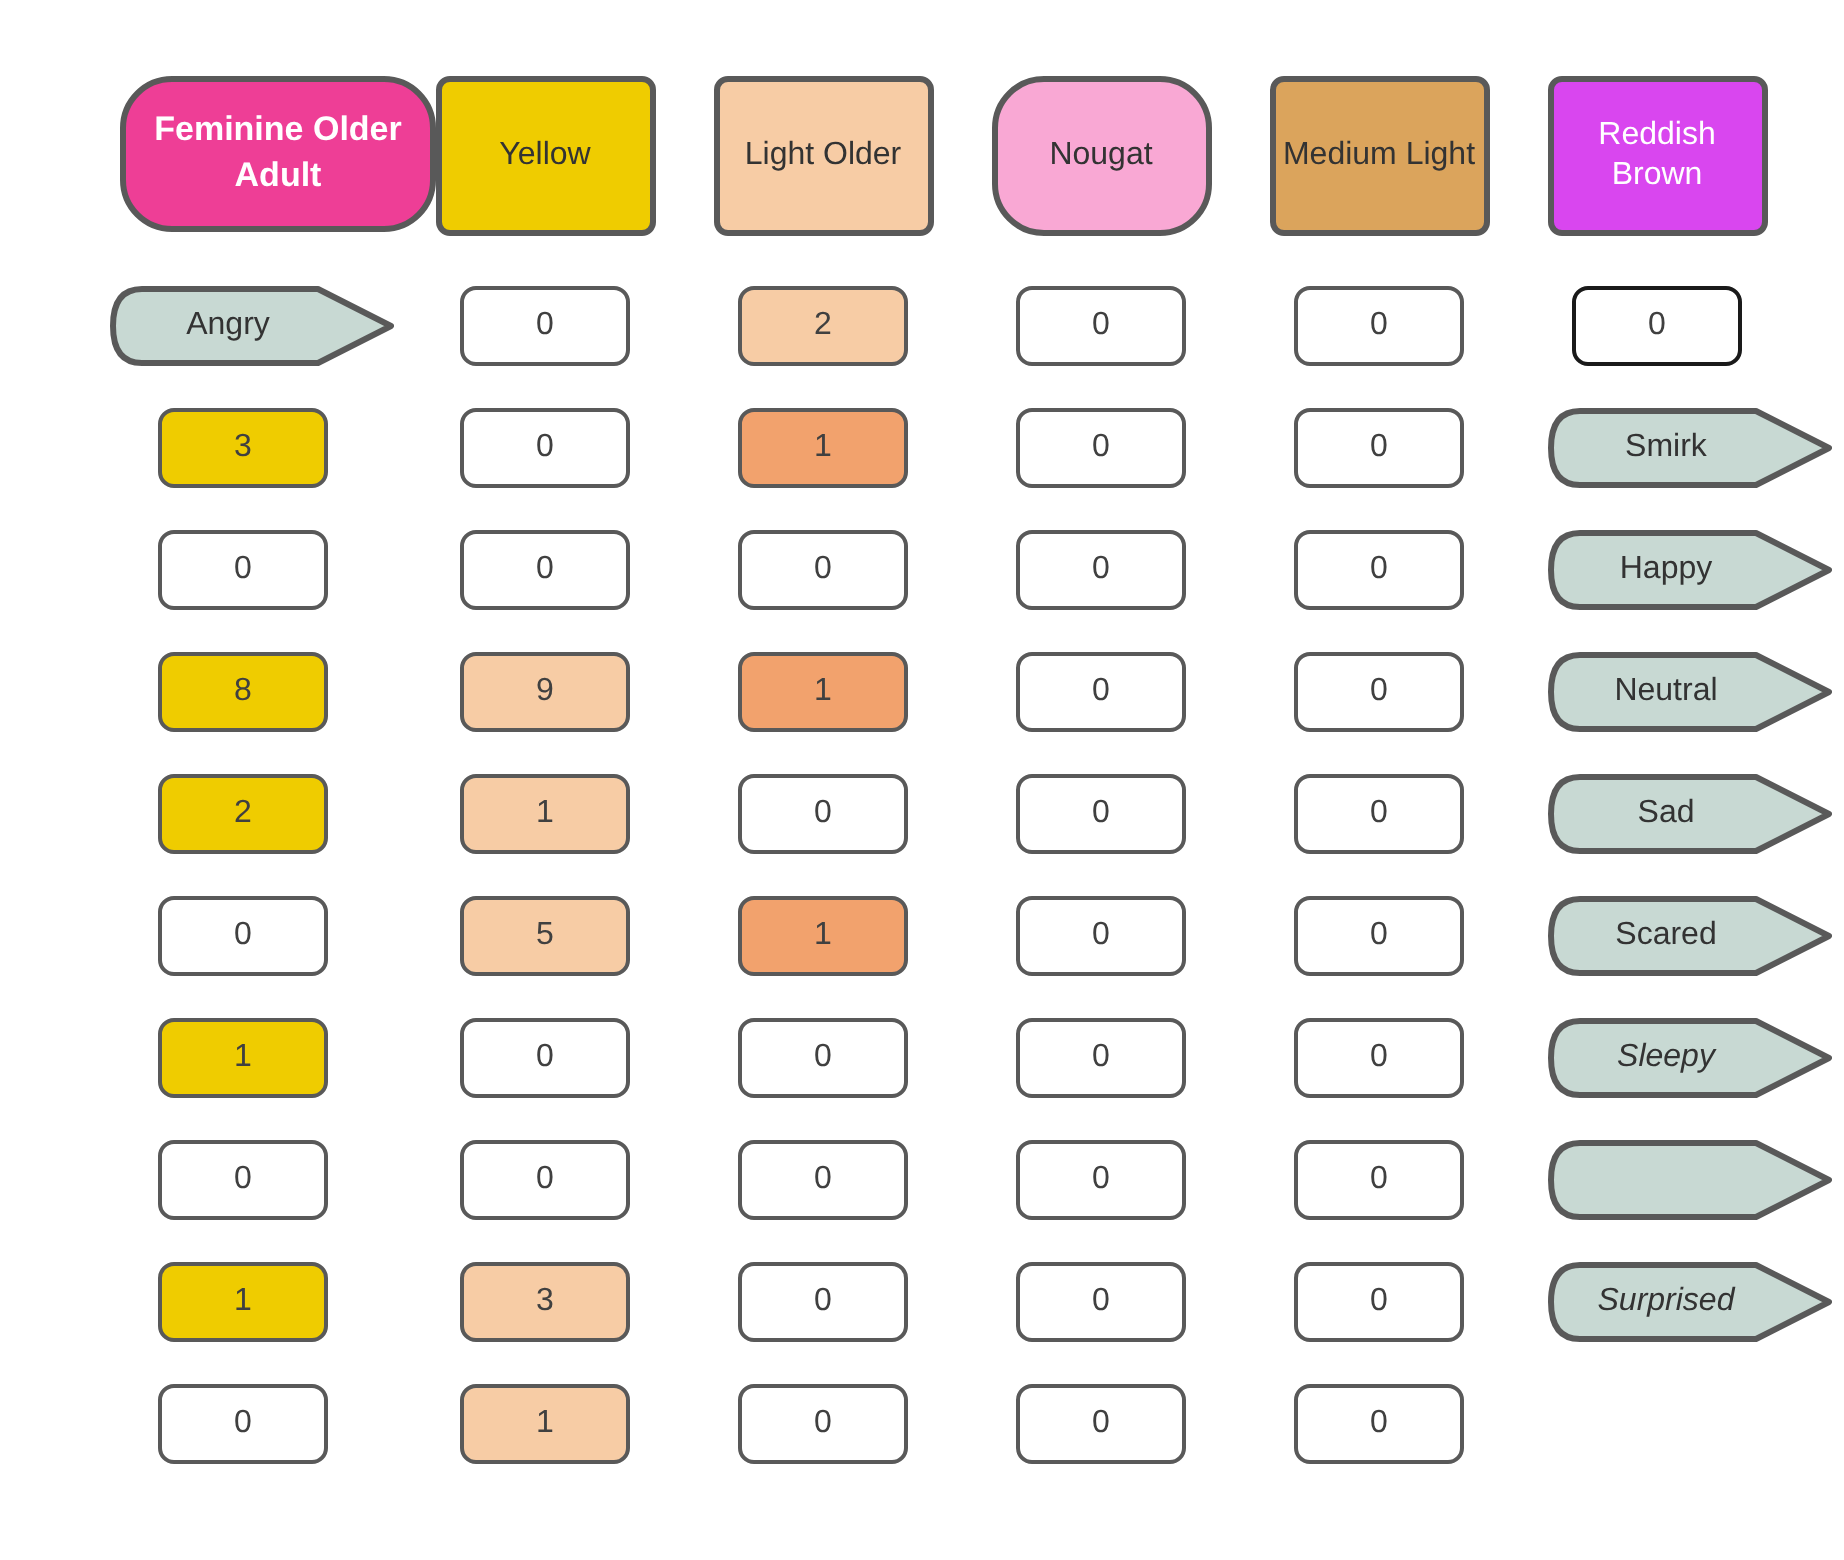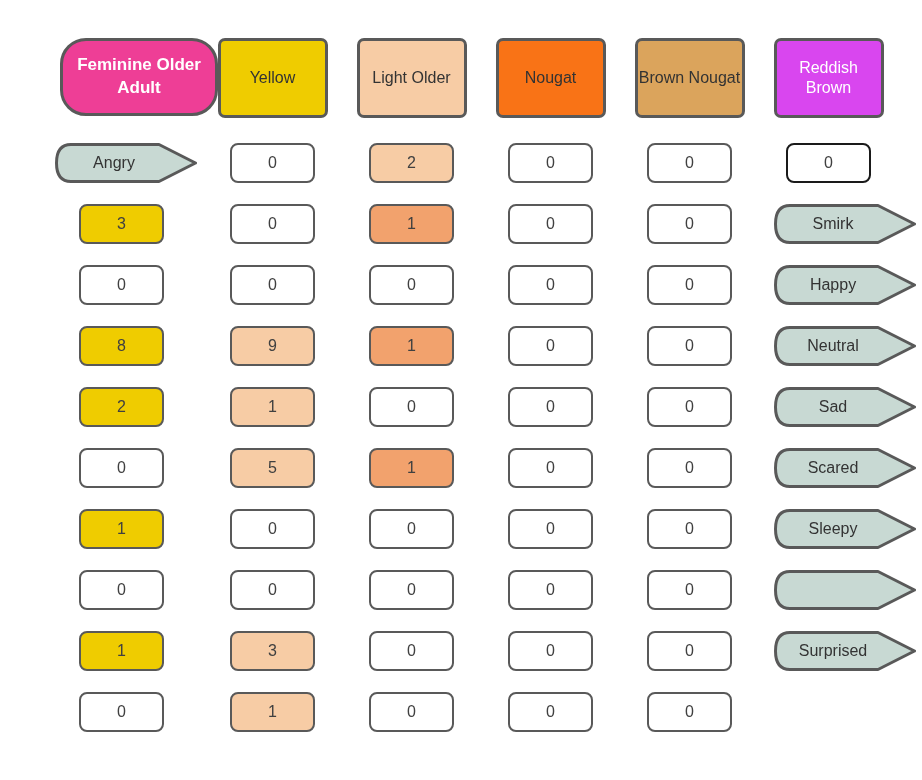--- a/index.html
+++ b/index.html
@@ -77,24 +77,24 @@
   <div class="header-row">
     <div>
       <div class="title-pill" id="title-pill" style="background: rgb(238, 62, 150); color: rgb(255, 255, 255);">
         <span>Feminine Older Adult</span>
       </div>
     </div>
     <div id="col-headers" style="display:contents"><div class="col-header" style="background: rgb(239, 204, 0); color: rgb(51, 51, 51);">
           <span>Yellow</span>
         </div><div class="col-header" style="background: rgb(247, 204, 165); color: rgb(51, 51, 51);">
           <span>Light Older</span>
-        </div><div class="col-header" style="background: #f97316; color: rgb(51, 51, 51);">
+        </div><div class="col-header" style="background: #f9a8d4; color: rgb(51, 51, 51); border-radius: 26px;">
           <span>Nougat</span>
         </div><div class="col-header" style="background: rgb(219, 164, 92); color: rgb(51, 51, 51);">
-          <span>Brown Nougat</span>
+          <span>Medium Light</span>
         </div><div class="col-header" style="background: #d946ef; color: rgb(255, 255, 255);">
           <span>Reddish Brown</span>
         </div></div>
   </div>
   <div class="body-grid" id="body-grid">
       <div class="label-cell">
         <svg class="arrow-svg" width="142" height="40" viewBox="0 0 142 40">
           <path d="M16,1.5 L104,1.5 L140.5,20 L104,38.5 L16,38.5 Q1.5,38.5 1.5,20 Q1.5,1.5 16,1.5 Z" fill="#C8D9D3" stroke="#595959" stroke-width="3" stroke-linejoin="round"></path>
         </svg>
         <span class="arrow-label" style="color: rgb(51, 51, 51);">Angry</span>
@@ -301,21 +301,21 @@
       </div>
       <div class="cell-wrap">
         <div class="cell" style="color: rgb(64, 64, 64);">
           <span>0</span>
         </div>
       </div>
       <div class="label-cell">
         <svg class="arrow-svg" width="142" height="40" viewBox="0 0 142 40">
           <path d="M16,1.5 L104,1.5 L140.5,20 L104,38.5 L16,38.5 Q1.5,38.5 1.5,20 Q1.5,1.5 16,1.5 Z" fill="#C8D9D3" stroke="#595959" stroke-width="3" stroke-linejoin="round"></path>
         </svg>
-        <span class="arrow-label" style="color: rgb(51, 51, 51);">Sleepy</span>
+        <span class="arrow-label" style="color: rgb(51, 51, 51); font-style: italic;">Sleepy</span>
       </div>
       <div class="cell-wrap">
         <div class="cell" style="color: rgb(64, 64, 64);">
           <span>0</span>
         </div>
       </div>
       <div class="cell-wrap">
         <div class="cell" style="color: rgb(64, 64, 64);">
           <span>0</span>
         </div>
@@ -362,21 +362,21 @@
       </div>
       <div class="cell-wrap">
         <div class="cell" style="color: rgb(64, 64, 64);">
           <span>0</span>
         </div>
       </div>
       <div class="label-cell">
         <svg class="arrow-svg" width="142" height="40" viewBox="0 0 142 40">
           <path d="M16,1.5 L104,1.5 L140.5,20 L104,38.5 L16,38.5 Q1.5,38.5 1.5,20 Q1.5,1.5 16,1.5 Z" fill="#C8D9D3" stroke="#595959" stroke-width="3" stroke-linejoin="round"></path>
         </svg>
-        <span class="arrow-label" style="color: rgb(51, 51, 51);">Surprised</span>
+        <span class="arrow-label" style="color: rgb(51, 51, 51); font-style: italic;">Surprised</span>
       </div>
       <div class="cell-wrap">
         <div class="cell" style="color: rgb(64, 64, 64);">
           <span>0</span>
         </div>
       </div>
       <div class="cell-wrap">
         <div class="cell" style="color: rgb(64, 64, 64); background: rgb(247, 204, 165);">
           <span>1</span>
         </div>

